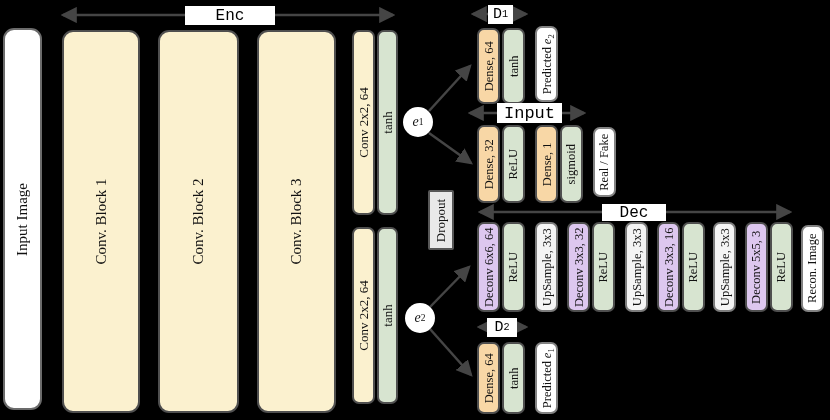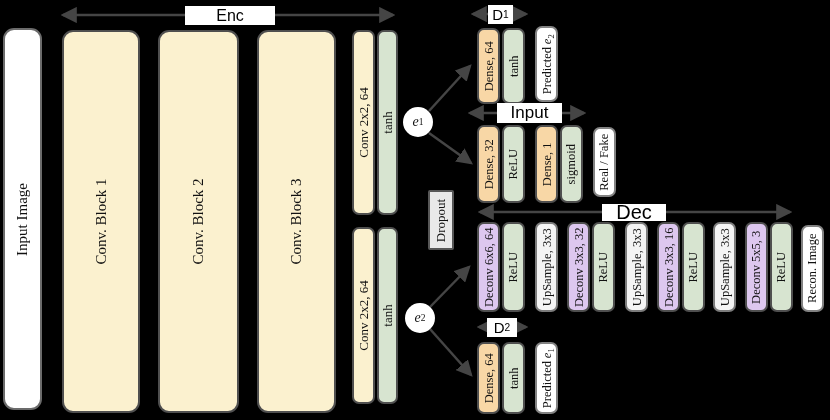--- a/index.html
+++ b/index.html
@@ -24,21 +24,21 @@
   .purple   { background:#DDC7EF; }
   .white-io { background:#FFFFFF; border-color:#828282; }
   .upsample { background:#F4F4F4; border-color:#7c7c7c; }
   .dropout  { background:#E9E9E9; border-color:#575757; border-radius:2px; }
   .input-io { background:#FFFFFF; border-color:#6b6b6b; border-radius:8px; }
   .big      { border-radius:11px; border-width:2.5px; }
 
   .slabel {
     position:absolute; z-index:2; background:#fff; color:#000;
     display:flex; align-items:center; justify-content:center;
-    font-family:Liberation Sans, sans-serif; white-space:nowrap;
+    font-family:Liberation Mono, monospace; white-space:nowrap;
   }
   sub { font-size:0.68em; line-height:0; }
   .var { font-style:italic; margin-left:0.22em; }
 
   .ecirc {
     position:absolute; z-index:2; width:30px; height:30px; border-radius:50%;
     background:#fff; display:flex; align-items:center; justify-content:center;
     font-size:14px;
   }
   .ecirc i { font-style:italic; }
@@ -136,21 +136,21 @@
   <div class="blk orange" style="left:535px;top:125px;width:23px;height:78px;">
     <span class="vt">Dense, 1</span>
   </div>
   <div class="blk green" style="left:560px;top:125px;width:23px;height:78px;">
     <span class="vt">sigmoid</span>
   </div>
   <div class="blk white-io" style="left:593px;top:127px;width:23px;height:70px;">
     <span class="vt">Real / Fake</span>
   </div>
 
-  <div class="slabel" style="left:602px;top:204px;width:64px;height:17px;font-size:20px;">
+  <div class="slabel" style="left:602px;top:204px;width:64px;height:17px;font-size:16px;">
     <span>Dec</span>
   </div>
   <div class="blk purple" style="left:477px;top:222px;width:23px;height:90px;">
     <span class="vt">Deconv 6x6, 64</span>
   </div>
   <div class="blk green" style="left:502px;top:222px;width:23px;height:90px;">
     <span class="vt">ReLU</span>
   </div>
   <div class="blk upsample" style="left:535px;top:222px;width:23px;height:90px;">
     <span class="vt">UpSample, 3x3</span>

